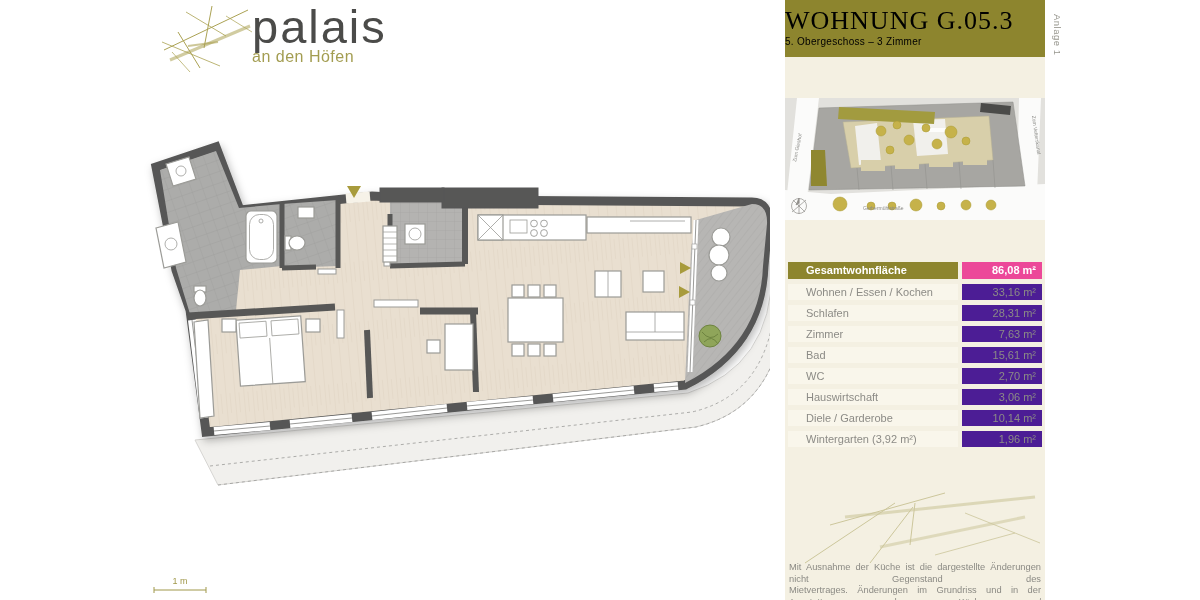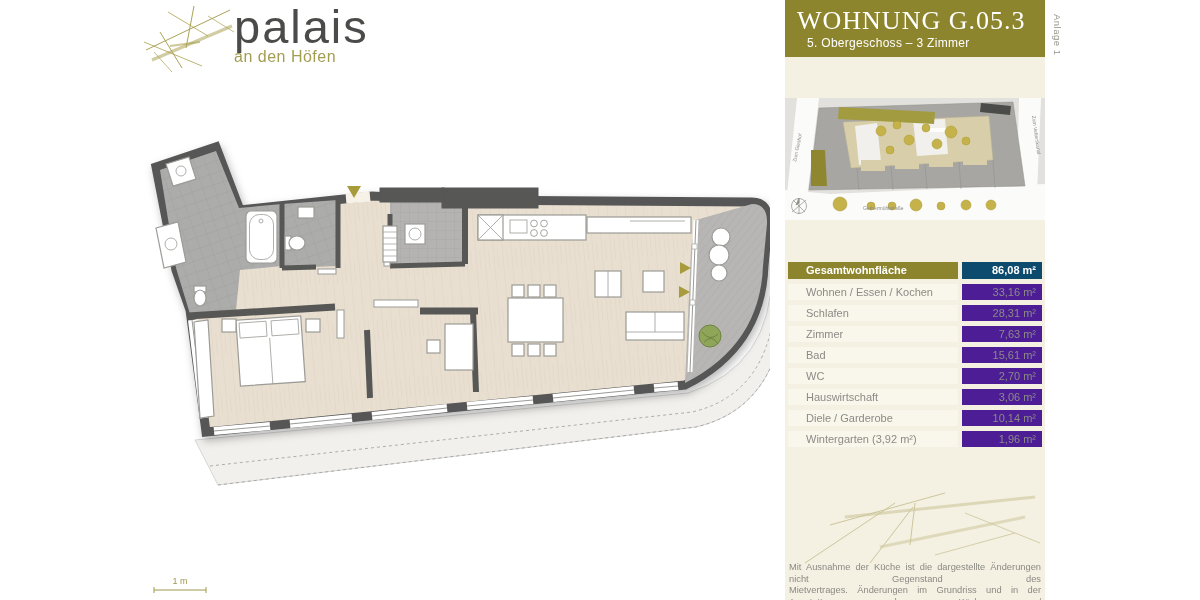--- a/index.html
+++ b/index.html
@@ -2,39 +2,39 @@
 <html><head>
 <meta charset="utf-8">
 <style>
   html,body{margin:0;padding:0;}
   body{
     width:1200px;height:600px;position:relative;overflow:hidden;
     background:#ffffff;font-family:"Liberation Sans",sans-serif;
     -webkit-font-smoothing:antialiased;
   }
   
-  .logo{position:absolute;left:142px;top:2px;display:flex;align-items:flex-start;}
+  .logo{position:absolute;left:160px;top:2px;display:flex;align-items:flex-start;}
   .logo-sketch{width:96px;height:72px;}
   .logo-text{margin-left:-4px;}
   .logo-name{font-size:47px;line-height:50px;color:#4b4b49;letter-spacing:2px;font-weight:400;}
   .logo-tagline{font-size:16px;color:#a39d51;text-align:left;margin-top:-4px;letter-spacing:.5px;}
   
   .panel{position:absolute;left:785px;top:0;width:260px;height:600px;background:#f4f0e2;}
-  .title-block{background:#8d852e;color:#ffffff;padding:8px 12px 9px 12px;height:40px;}
+  .title-block{background:#8d852e;color:#000000;padding:8px 12px 9px 0;height:40px;}
   .title-block h1{margin:0;font-family:"Liberation Serif",serif;font-weight:400;font-size:26px;letter-spacing:1px;line-height:26px;}
-  .title-block p{margin:2px 0 0 10px;font-size:12px;letter-spacing:.3px;}
+  .title-block p{margin:2px 0 0 0;font-size:10px;letter-spacing:.3px;}
   .siteplan{position:absolute;left:0;top:98px;width:260px;height:122px;}
   
   .area-table{position:absolute;left:3px;top:262px;width:254px;}
   .trow{display:flex;margin-bottom:5px;height:16px;line-height:16px;font-size:11px;}
   .trow .lbl{width:163px;background:#f9f6eb;color:#8c8b86;padding-left:18px;}
   .trow .val{width:79px;margin-left:4px;background:#4c1d95;color:#8c8b86;text-align:right;padding-right:6px;}
   .trow.head{height:17px;line-height:17px;font-weight:bold;}
   .trow.head .lbl{background:#8d852e;color:#ffffff;}
-  .trow.head .val{background:#0c4a6e;color:#ffffff;}
+  .trow.head .val{background:#ec4899;color:#ffffff;}
   
   .sketch2{position:absolute;left:0;top:455px;width:260px;height:112px;}
   .disclaimer{position:absolute;left:4px;top:562px;width:252px;font-size:9.3px;line-height:11.6px;color:#8b8a84;}
   .disclaimer .jl{text-align:justify;text-align-last:justify;}
   
   .annex{position:absolute;left:1052px;top:14px;writing-mode:vertical-rl;font-size:9.5px;color:#97968e;letter-spacing:.5px;}
   
   .floorplan{position:absolute;left:140px;top:140px;width:630px;height:360px;}
   
   .scalebar{position:absolute;left:152px;top:576px;width:56px;text-align:center;color:#a0984a;font-size:9px;}

